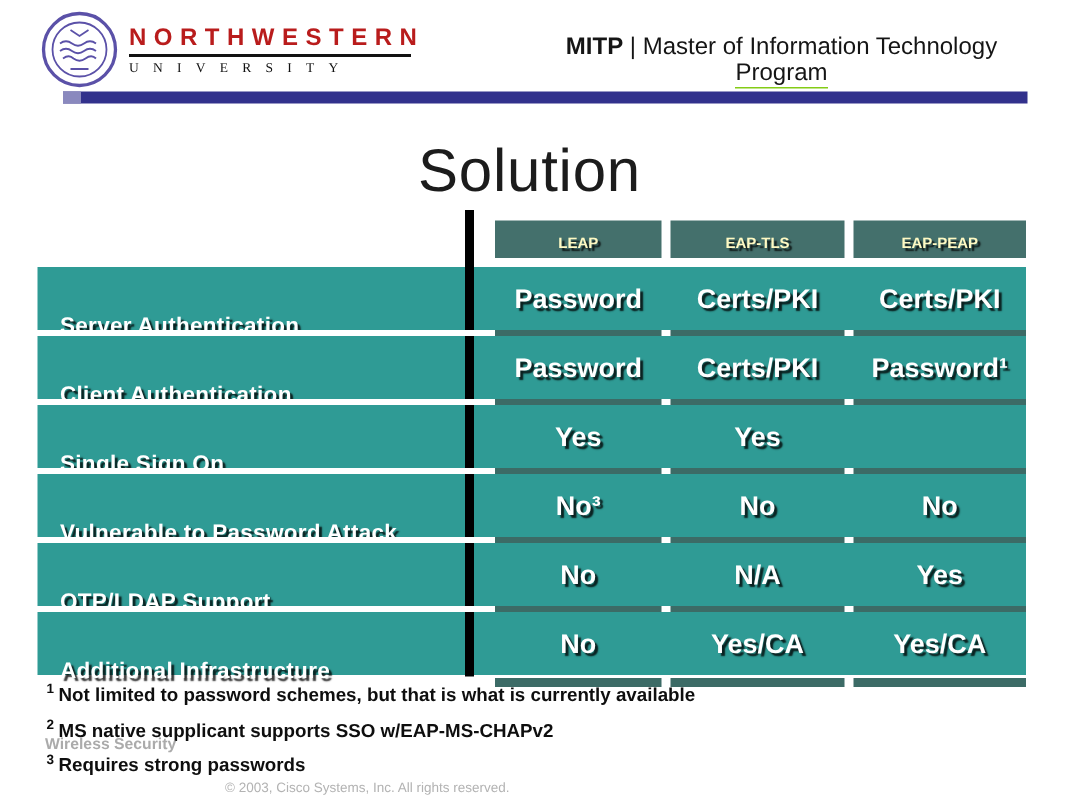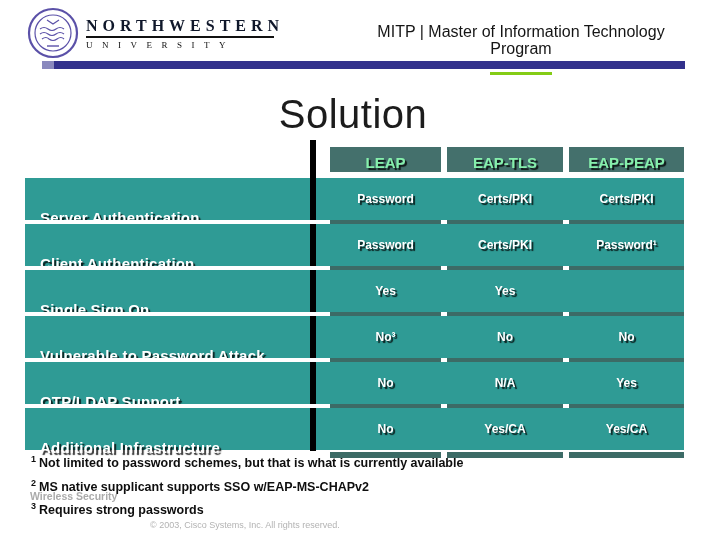--- a/index.html
+++ b/index.html
@@ -4,46 +4,46 @@
 <style>
   html,body{margin:0;padding:0;background:#e9e9e9;}
   .slide{
     position:relative;width:720px;height:540px;background:#ffffff;
     font-family:"Liberation Sans",sans-serif;overflow:hidden;
     outline:1px solid #c4c4c4;margin:0 auto;
   }
   
   .seal{position:absolute;left:27px;top:7px;width:52px;height:52px;}
   .wordmark{position:absolute;left:86px;top:17px;width:192px;}
-  .wm-top{font-family:Liberation Serif, serif;font-weight:bold;font-size:16px;
-    letter-spacing:5px;color:#0f172a;white-space:nowrap;}
+  .wm-top{font-family:Liberation Sans, sans-serif;font-weight:bold;font-size:16px;
+    letter-spacing:5px;color:#b91c1c;white-space:nowrap;}
   .wm-rule{height:2px;background:#111;margin:1px 0 2px 0;width:188px;}
   .wm-sub{font-family:"Liberation Serif",serif;font-weight:normal;font-size:9px;
     letter-spacing:9.5px;color:#111;white-space:nowrap;}
   .mitp{position:absolute;left:358px;top:23px;width:326px;text-align:center;
     font-size:16px;color:#151515;line-height:17px;}
-  .mitp b{font-weight:normal;}
-  .prog{border-bottom:3px solid #84cc16;padding-bottom:15px;}
+  .mitp b{font-weight:bold;}
+  .prog{border-bottom:1px solid #84cc16;padding-bottom:1px;}
   .accent-bar{position:absolute;left:42px;top:61px;width:643px;height:8px;background:#32318C;}
   .accent-cap{position:absolute;left:0;top:0;width:12px;height:8px;background:#8A89BE;}
   
   .title{position:absolute;left:0;top:92px;width:706px;text-align:center;
     font-size:40px;color:#1c1c1c;letter-spacing:0.5px;}
   
   .tbl{position:absolute;left:25px;top:147px;width:660px;height:315px;}
   .hcell{position:absolute;top:0;height:25px;line-height:31px;background:#44706C;
-    color:#86efac;font-weight:bold;font-size:15px;text-align:center;
+    color:#fef9c3;font-weight:bold;font-size:10px;text-align:center;
     text-shadow:2px 2px 1px rgba(0,0,0,0.8);z-index:1;}
   .c1{left:305px;width:111px;} .c2{left:422px;width:116px;} .c3{left:544px;width:115px;}
   .trow{position:absolute;left:0;width:659px;height:42px;background:#2F9B95;z-index:1;}
   .rlabel{position:absolute;left:15px;top:0;height:24px;line-height:43px;color:#fff;
     font-weight:bold;font-size:15px;letter-spacing:0.2px;white-space:nowrap;
     text-shadow:2px 2px 1px rgba(0,0,0,0.8);margin-top:18px;}
   .cell{position:absolute;top:0;height:46px;line-height:43px;color:#fff;font-weight:bold;
-    font-size:12px;text-align:center;text-shadow:2px 2px 1px rgba(0,0,0,0.8);}
+    font-size:18px;text-align:center;text-shadow:2px 2px 1px rgba(0,0,0,0.8);}
   .divider{position:absolute;left:285px;top:-7px;width:6px;height:311px;background:#000;z-index:2;}
   .sep{position:absolute;left:0;width:659px;height:4px;z-index:3;}
   .sep .w{position:absolute;left:0;top:0;width:305px;height:100%;background:#fff;}
   .sep .d{position:absolute;top:0;height:100%;background:#3C6B66;}
   .d1{left:305px;width:111px;} .d2{left:422px;width:116px;} .d3{left:544px;width:115px;}
   .botbar{height:6px;}
   
   .fns{position:absolute;left:31px;top:454px;color:#0e0e0e;}
   .fn{font-size:12.5px;font-weight:bold;margin-bottom:7.5px;white-space:nowrap;}
   .fn sup{font-size:9px;vertical-align:super;margin-right:3px;}

